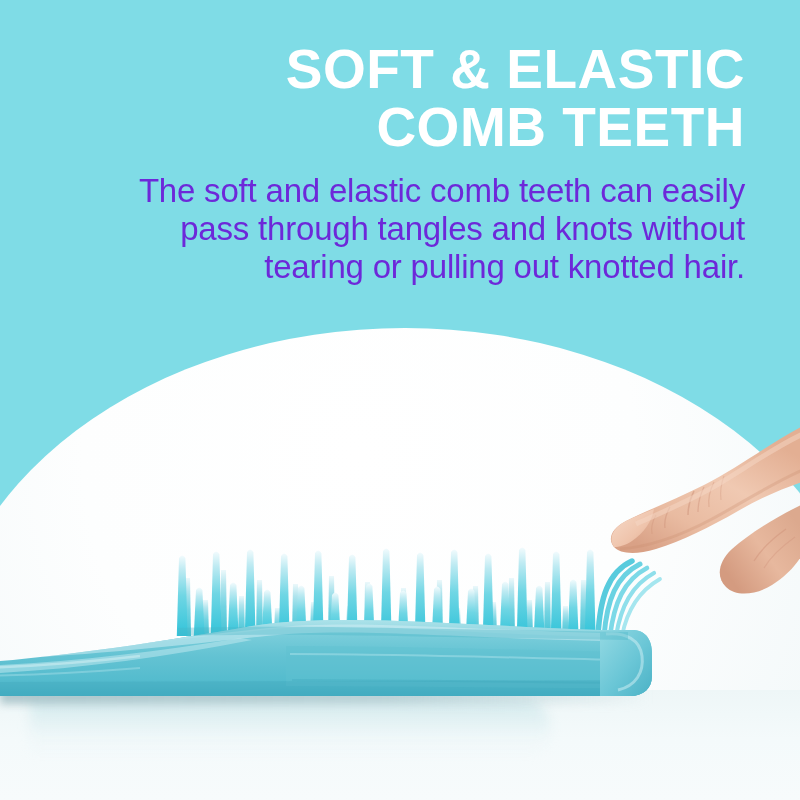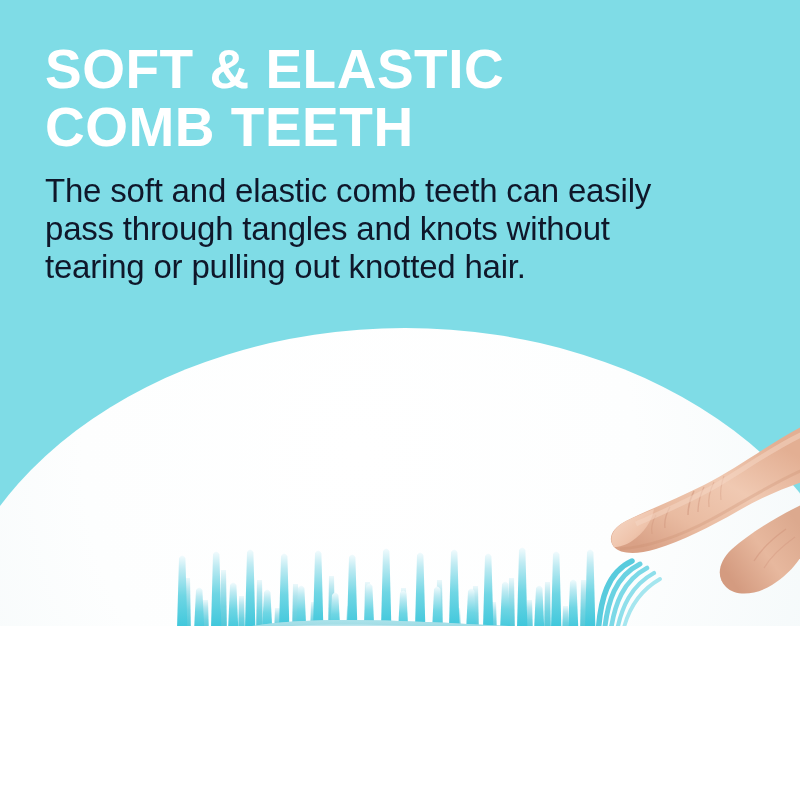--- a/index.html
+++ b/index.html
@@ -3,24 +3,25 @@
 <meta charset="utf-8">
 <style>
   html, body {
     margin: 0;
     padding: 0;
     background: #ffffff;
   }
   #stage {
     position: relative;
     width: 800px;
-    height: 626px;
+    height: 800px;
     overflow: hidden;
     background: #7fdce6;
     font-family: "Liberation Sans", sans-serif;
+    text-align: right;
   }
 
   
   .text-block {
     position: absolute;
     left: 45px;
     top: 40px;
     width: 700px;
     z-index: 40;
   }
@@ -28,21 +29,21 @@
     margin: 0;
     color: #ffffff;
     font-size: 55px;
     line-height: 58px;
     font-weight: 700;
     letter-spacing: 0.5px;
     white-space: pre-line;
   }
   .subcopy {
     margin: 16px 0 0 0;
-    color: #0f172a;
+    color: #6d28d9;
     font-size: 33px;
     line-height: 38px;
     font-weight: 400;
     letter-spacing: -0.2px;
     white-space: pre-line;
   }
 
   
   .studio-ellipse {
     position: absolute;

